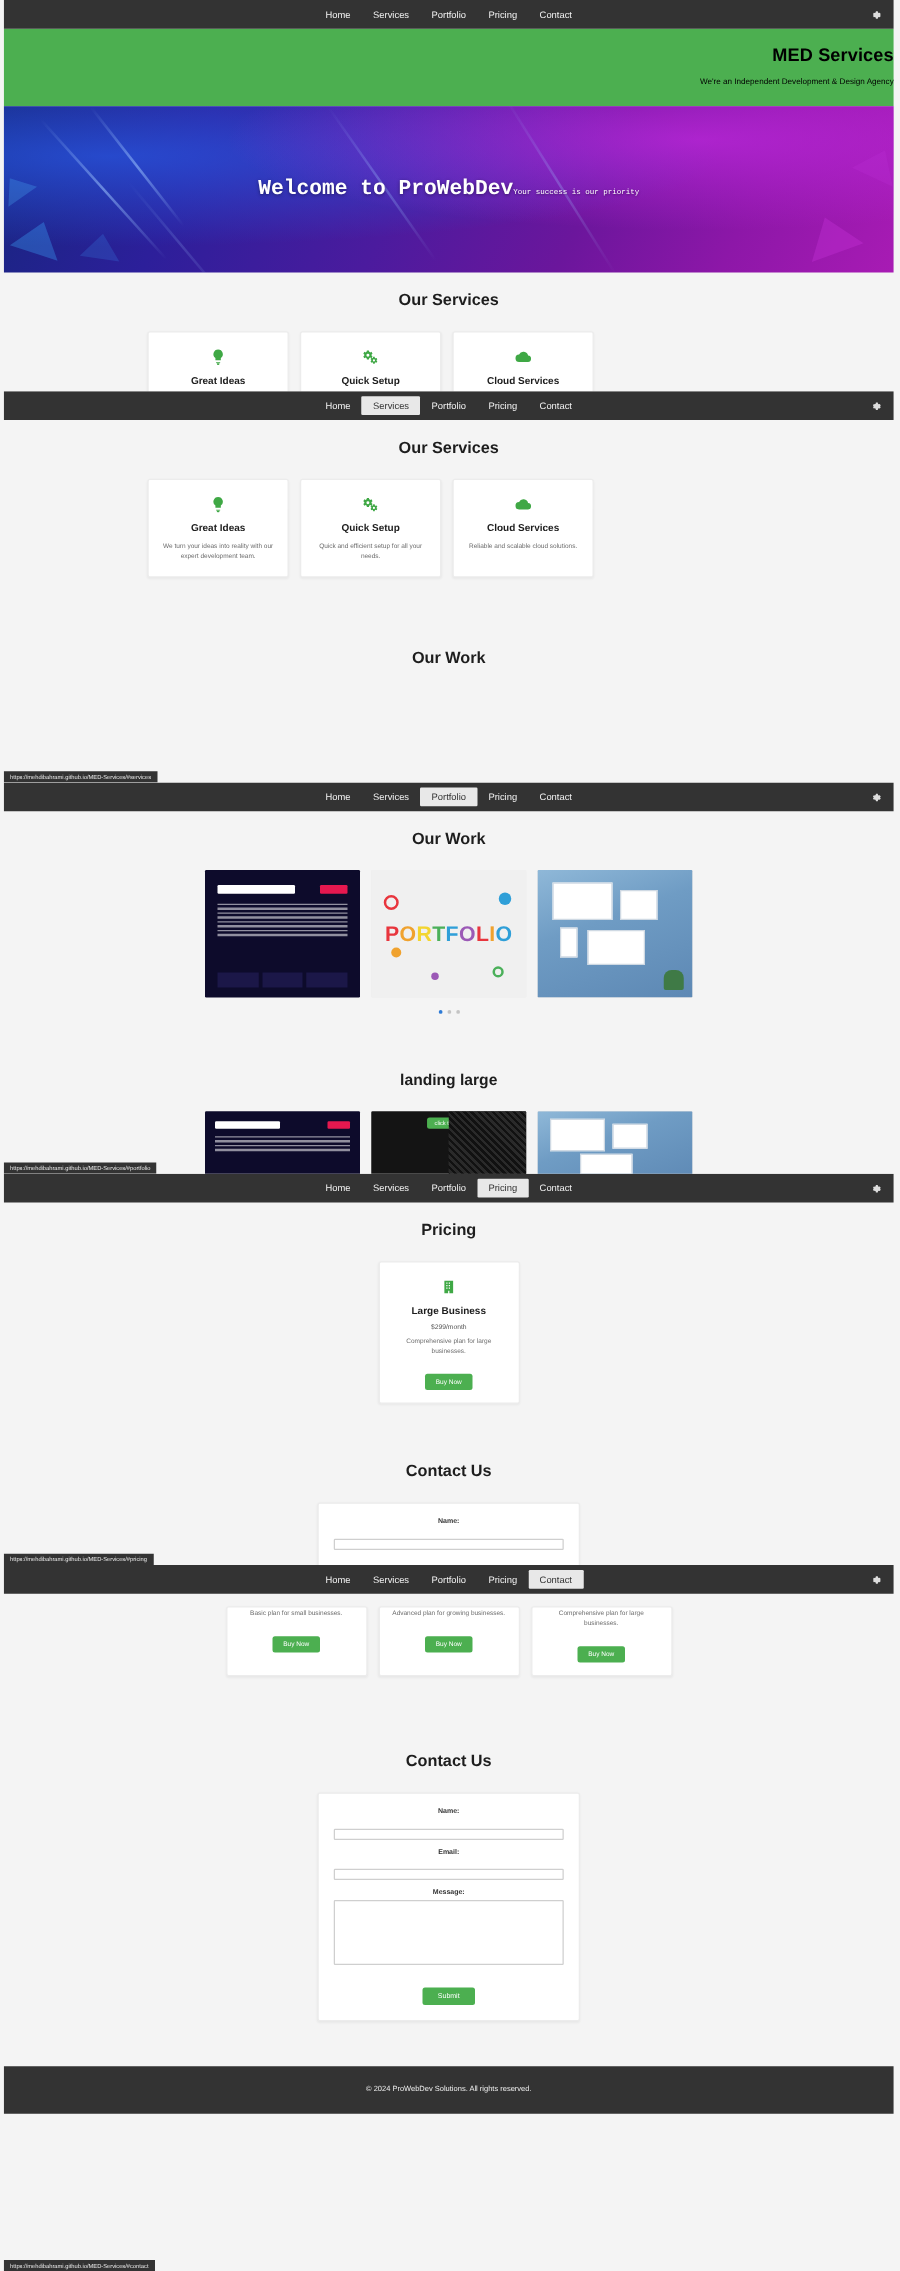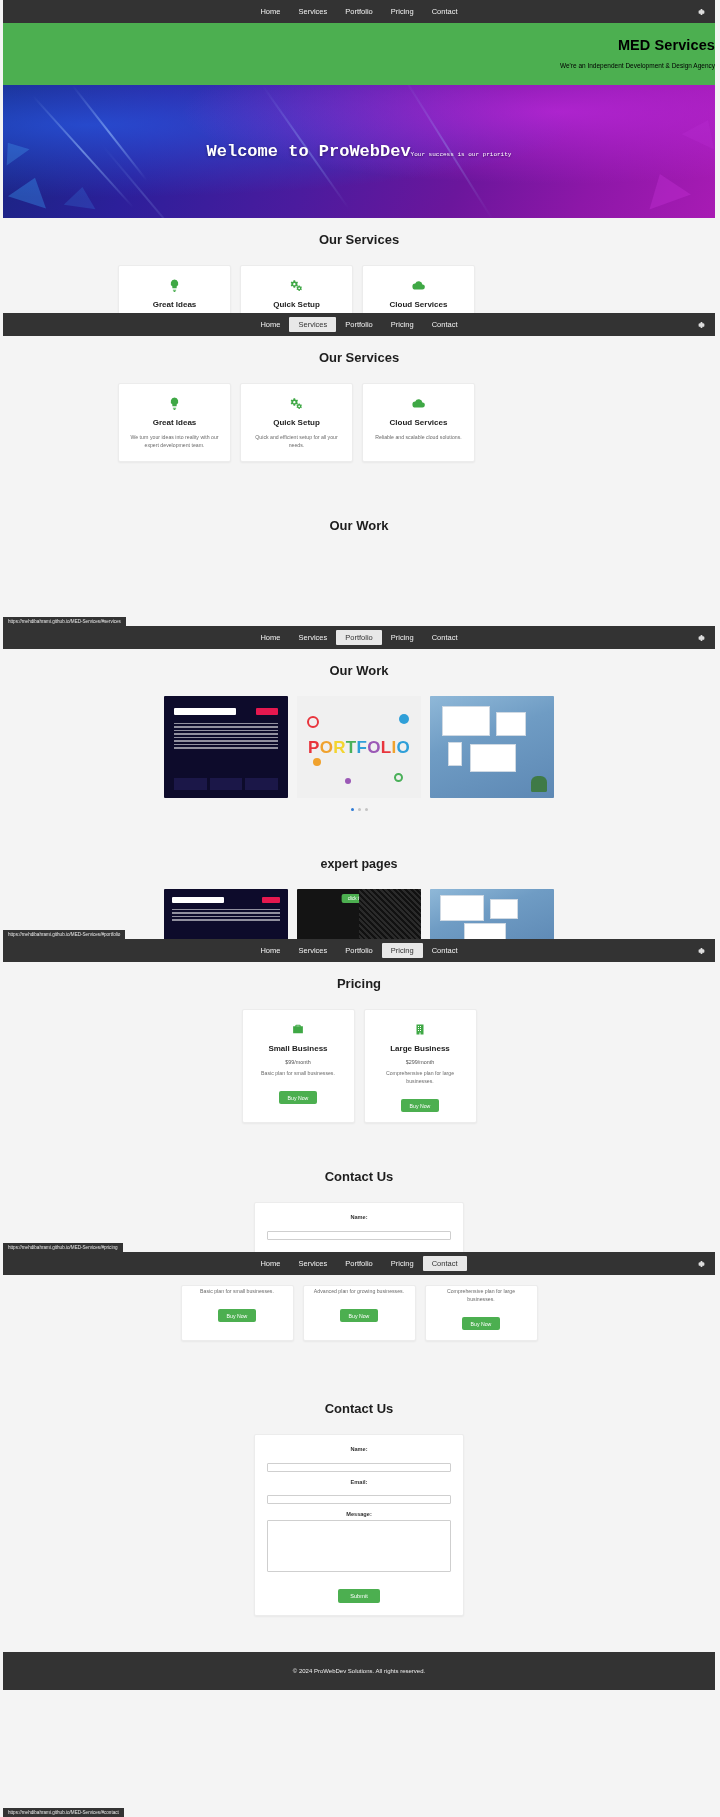--- a/index.html
+++ b/index.html
@@ -412,21 +412,21 @@
           <div class="plant"></div>
         </div>
       </div>
     </div>
     <div class="dots-row">
       <span class="dot active"></span>
       <span class="dot"></span>
       <span class="dot"></span>
     </div>
 
-    <div class="section-title small" style="padding-top:46px;">expert pages</div>
+    <div class="section-title small" style="padding-top:46px;">landing large</div>
     <div class="portfolio-row">
       <div class="thumb dark" style="height:60px;">
         <div class="mock-dark" style="padding:8px;">
           <div class="bar" style="width:52px;height:6px;"></div>
           <div class="btn" style="top:8px;right:8px;height:6px;width:18px;"></div>
           <div class="lines" style="margin-top:6px;">
             <span></span>
               <span></span>
               <span></span>
               <span></span>
@@ -463,31 +463,20 @@
     <span class="nav-gear">
       <svg viewBox="0 0 24 24">
           <path d="M12 8a4 4 0 100 8 4 4 0 000-8zm9 4l2-1.5-2-3.5-2.3.8a7.6 7.6 0 00-1.6-1L16.6 4h-4l-.5 2.8c-.6.3-1.1.6-1.6 1L8.2 7l-2 3.5L8.2 12l-2 1.5 2 3.5 2.3-.8c.5.4 1 .7 1.6 1l.5 2.8h4l.5-2.8c.6-.3 1.1-.6 1.6-1l2.3.8 2-3.5L21 12z"></path>
         </svg>
     </span>
   </div>
 
   <div class="section">
     <div class="section-title">Pricing</div>
     <div class="pricing-row">
-      <div class="price-card">
-        <div class="icon">
-          <svg width="14" height="13" viewBox="0 0 24 24">
-              <path d="M9 3a2 2 0 00-2 2v1H3v13h18V6h-4V5a2 2 0 00-2-2H9zm0 2h6v1H9V5z"></path>
-            </svg>
-        </div>
-        <h3>Small Business</h3>
-        <div class="price">$99/month</div>
-        <div class="desc">Basic plan for small businesses.</div>
-        <button class="buy-btn">Buy Now</button>
-      </div>
       <div class="price-card">
         <div class="icon">
           <svg width="12" height="13" viewBox="0 0 24 24">
               <path d="M5 2v20h6v-4h2v4h6V2H5zm3 3h2v2H8V5zm4 0h2v2h-2V5zm-4 4h2v2H8V9zm4 0h2v2h-2V9zm-4 4h2v2H8v-2zm4 0h2v2h-2v-2z"></path>
             </svg>
         </div>
         <h3>Large Business</h3>
         <div class="price">$299/month</div>
         <div class="desc">Comprehensive plan for large businesses.</div>
         <button class="buy-btn">Buy Now</button>

